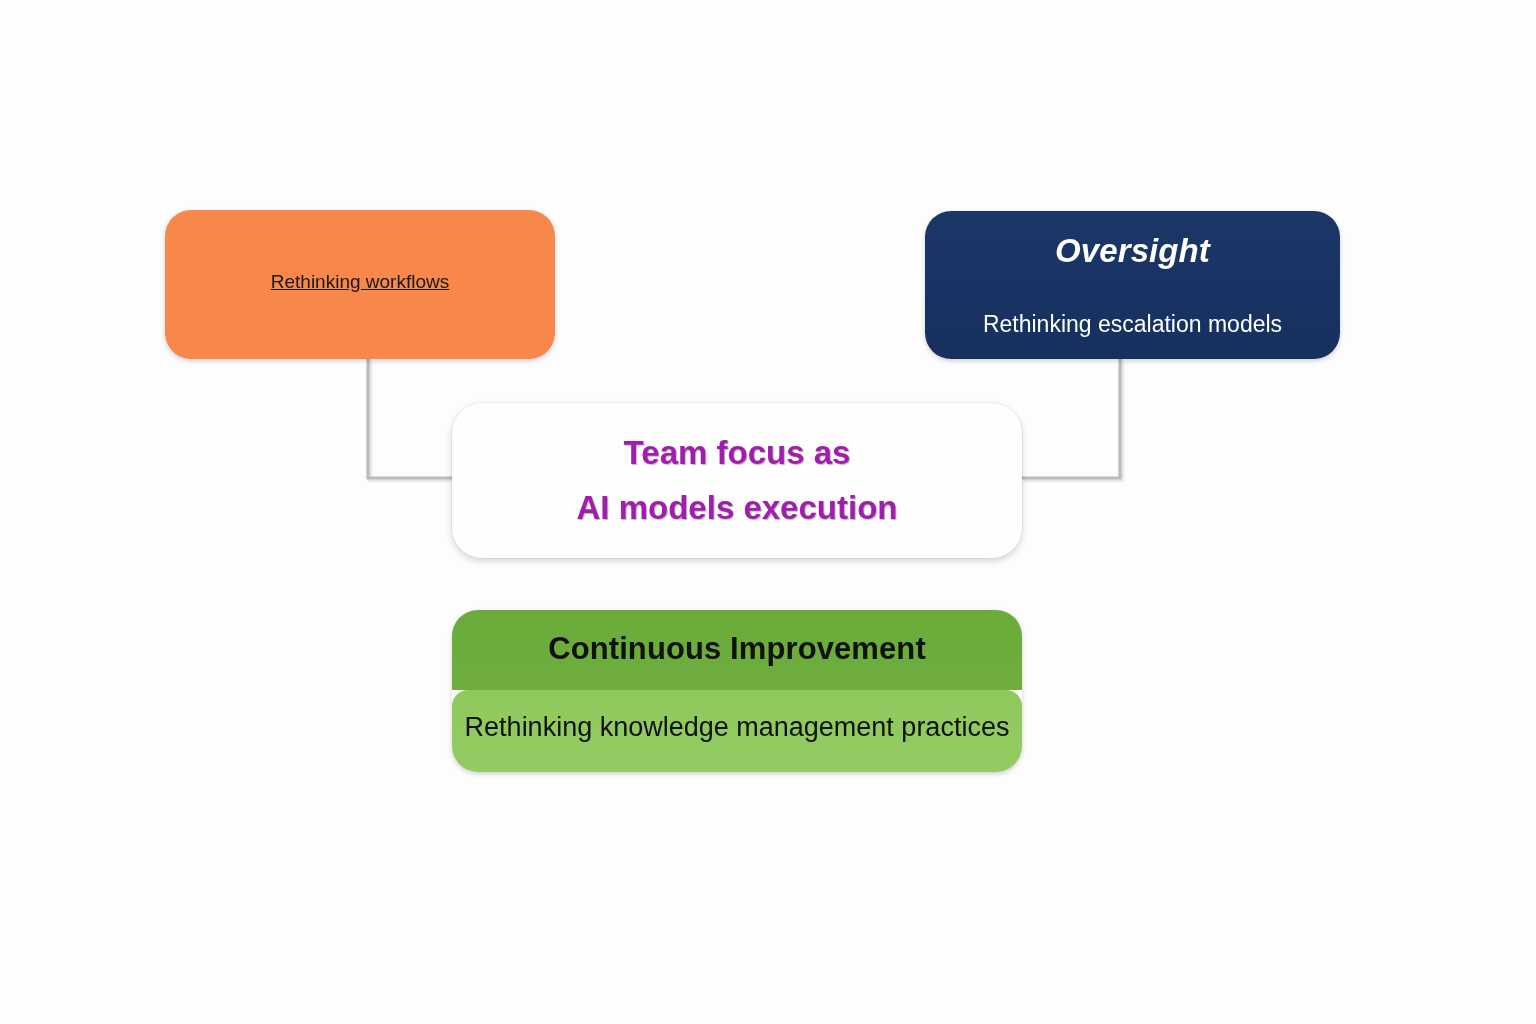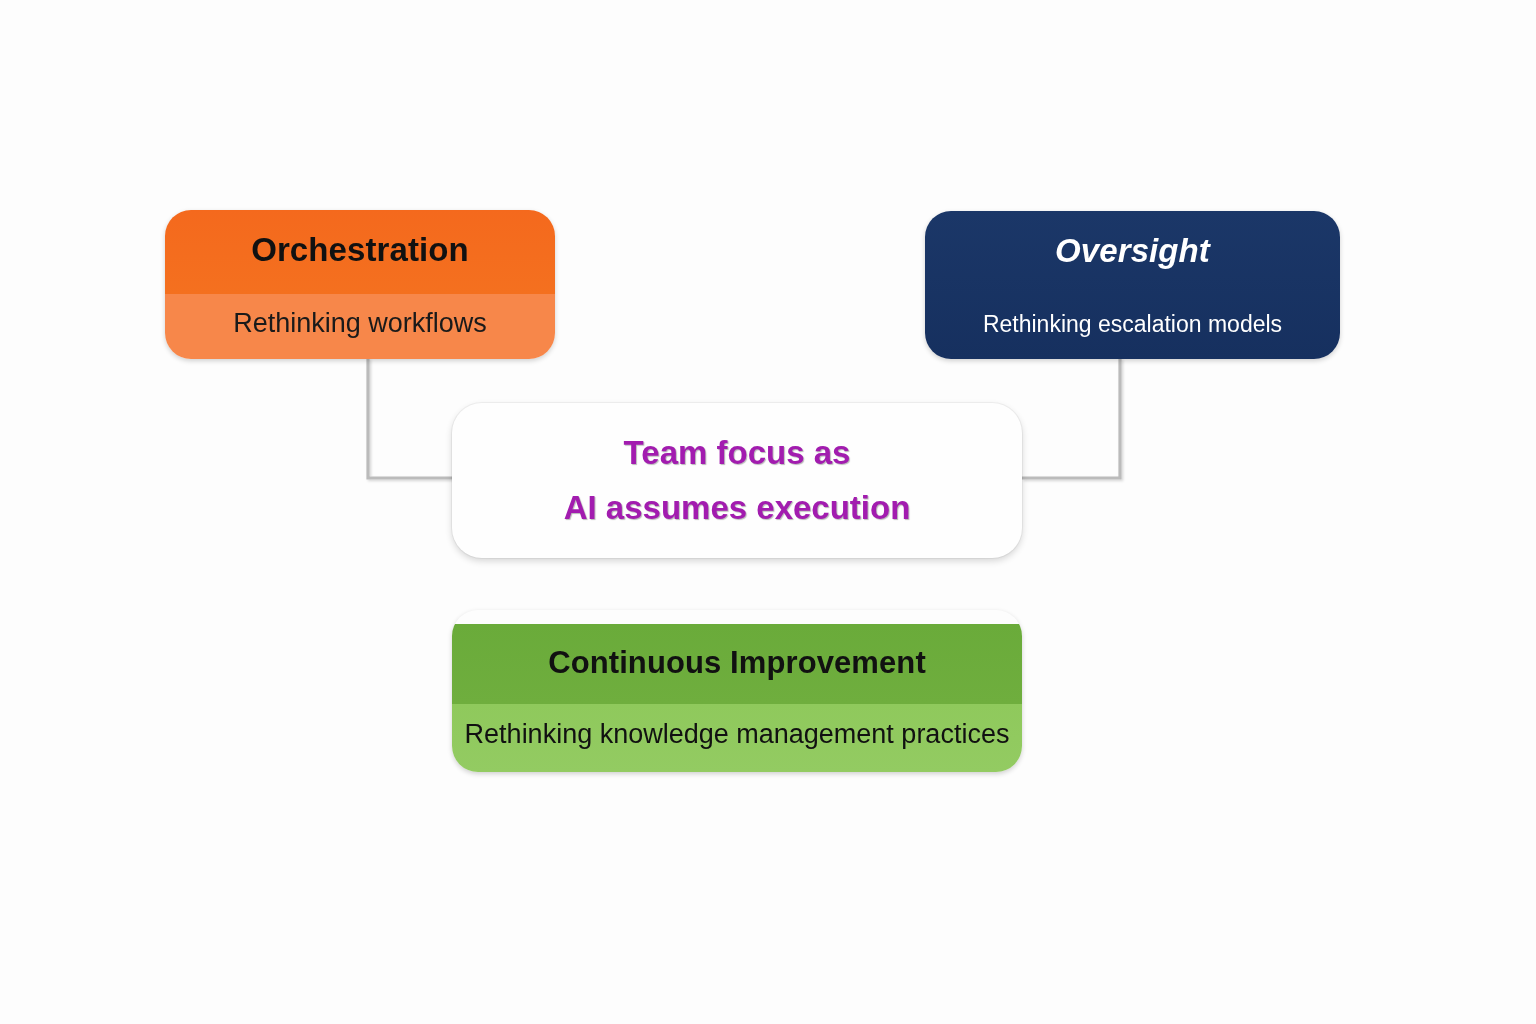--- a/index.html
+++ b/index.html
@@ -68,22 +68,23 @@
   #node-orchestration .node-title {
     height: 80px;
     background: linear-gradient(180deg, #f4691d 0%, #f4701f 100%);
     color: #111111;
     font-size: 33px;
     padding-bottom: 4px;
   }
   #node-orchestration .node-subtitle {
     background: #f7874a;
     color: #1a1a1a;
-    font-size: 27px;
+    font-size: 19px;
     padding-bottom: 6px;
+    text-decoration: underline;
   }
 
   
   #node-oversight {
     left: 925px;
     top: 211px;
     width: 415px;
     height: 148px;
     background: linear-gradient(180deg, #1b3768 0%, #16305f 100%);
     box-shadow: 0 2px 5px rgba(0,0,0,0.18);
@@ -133,27 +134,27 @@
     width: 570px;
     height: 162px;
     box-shadow: 0 2px 5px rgba(0,0,0,0.18);
   }
   #node-improvement .node-title {
     height: 78px;
     background: linear-gradient(180deg, #6aab3a 0%, #6fae3e 100%);
     color: #111111;
     font-size: 31px;
     padding-bottom: 2px;
-    margin-top: 14px;
   }
   #node-improvement .node-subtitle {
     background: linear-gradient(180deg, #8fc95c 0%, #93cb62 100%);
     color: #111111;
     font-size: 27px;
     padding-bottom: 8px;
+    border-radius: 16px;
   }
 </style>
 </head>
 <body>
 
 <div id="canvas">
 
   <svg class="connector-layer" viewBox="0 0 1536 1024" width="1536" height="1024">
     <defs>
       <filter id="lineshadow" x="-50%" y="-50%" width="200%" height="200%">
@@ -162,33 +163,32 @@
     </defs>
 
     <path d="M 368 358 L 368 478 L 452 478" fill="none" stroke="#bbbbbb" stroke-width="3.2" filter="url(#lineshadow)"></path>
 
     <path d="M 1120 358 L 1120 478 L 1022 478" fill="none" stroke="#bbbbbb" stroke-width="3.2" filter="url(#lineshadow)"></path>
 
     <path d="M 738 558 L 738 612" fill="none" stroke="#bbbbbb" stroke-width="3.2" filter="url(#lineshadow)"></path>
   </svg>
 
   <div class="node" id="node-orchestration">
-    <div class="node-title">Orchestration</div>
     <div class="node-subtitle">Rethinking workflows</div>
   </div>
 
   <div class="node" id="node-oversight">
     <div class="node-title">Oversight</div>
     <div class="node-subtitle">Rethinking escalation models</div>
   </div>
 
   <div class="node" id="node-center">
     <div class="center-text">
       <span class="line">Team focus as</span>
-      <span class="line">AI assumes execution</span>
+      <span class="line">AI models execution</span>
     </div>
   </div>
 
   <div class="node" id="node-improvement">
     <div class="node-title">Continuous Improvement</div>
     <div class="node-subtitle">Rethinking knowledge management practices</div>
   </div>
 
 </div>
 

